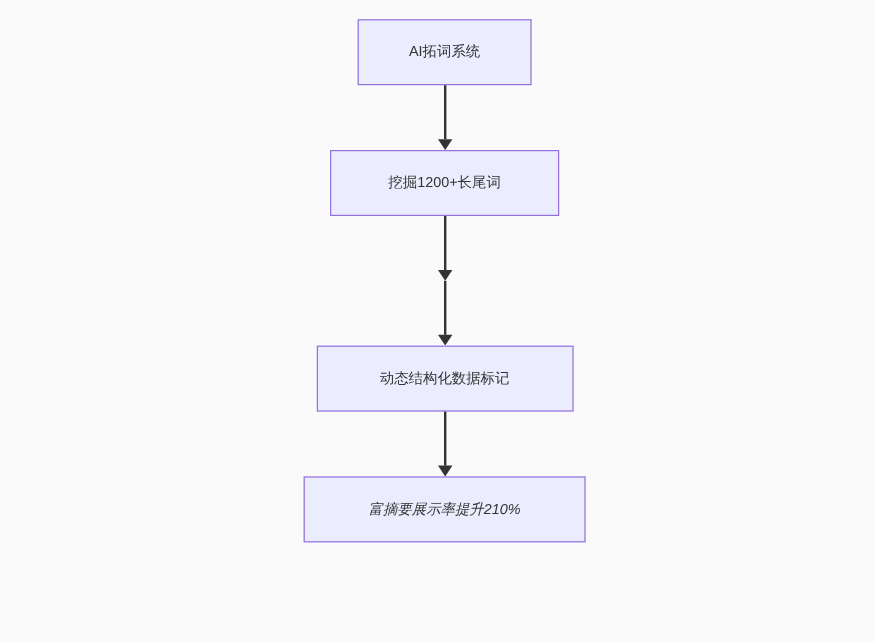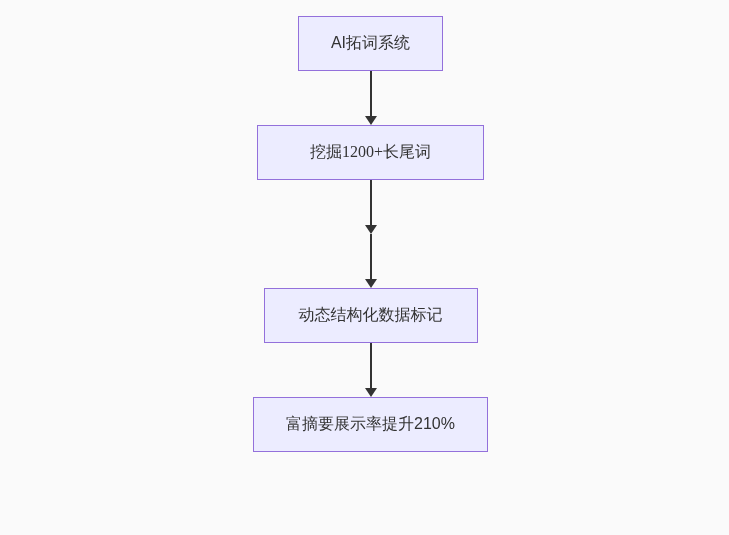--- a/index.html
+++ b/index.html
@@ -32,28 +32,28 @@
     box-sizing: border-box;
     height: 55px;
     background: var(--node-fill, #ECECFF);
     border: 1.5px solid var(--node-border, #9370DB);
     display: flex;
     align-items: center;
     justify-content: center;
   }
   .node span {
     color: var(--text, #333333);
-    font-size: 16px;
+    font-size: 12px;
     white-space: nowrap;
   }
   .node-1 { width: 145px; }
-  .node-2 { width: 227px; font-family: Liberation Serif, serif; }
+  .node-2 { width: 191px; }
   .node-3 { width: 218px; }
   .node-4 { width: 214px; }
-  .node-5 { width: 235px; }
+  .node-5 { width: 235px; font-style: italic; }
   .arrow {
     height: 54px;
     display: flex;
     flex-direction: column;
     align-items: center;
   }
   .arrow .line {
     width: 2px;
     flex: 1 1 auto;
     background: var(--arrow, #333333);

